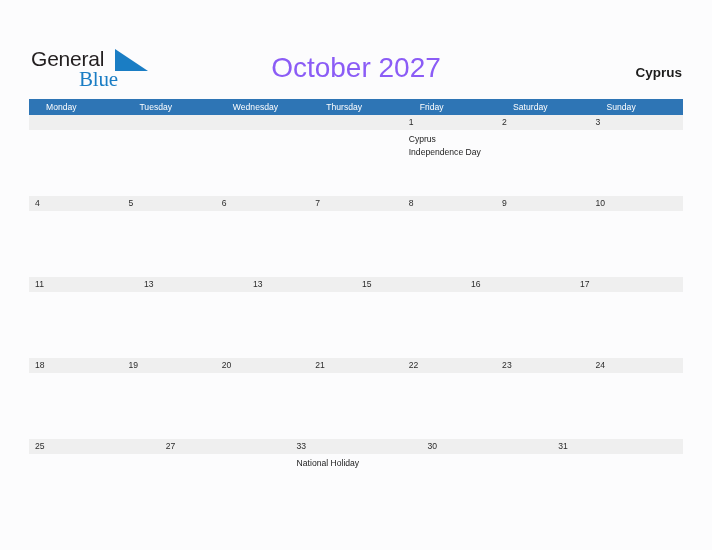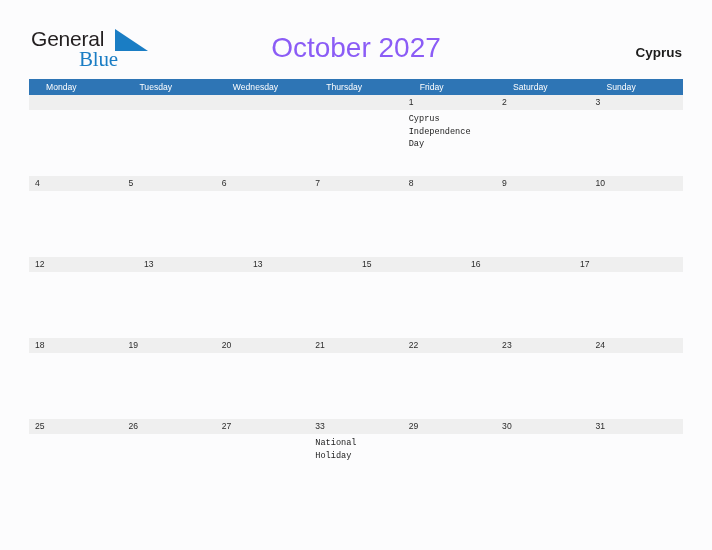--- a/index.html
+++ b/index.html
@@ -12,20 +12,21 @@
     background: #fcfcfd;
     font-family: "Liberation Sans", sans-serif;
     color: #1a1a1a;
     overflow: hidden;
   }
   .page {
     position: relative;
     width: 712px;
     height: 508px;
     box-sizing: border-box;
+    margin-top: 20px;
   }
 
   
   .topbar {
     position: relative;
     height: 52px;
     padding: 22px 29px 0 29px;
     box-sizing: border-box;
   }
   .logo {
@@ -129,21 +130,20 @@
     box-sizing: border-box;
   }
   .day-number {
     font-size: 8.6px;
     line-height: 15px;
     padding-left: 6px;
     color: #2b2b2b;
   }
   .day-events {
     padding: 3px 6px 0 6px;
-    font-family: Liberation Mono, monospace;
   }
   .event {
     font-size: 8.6px;
     line-height: 12.5px;
     color: #1c1c1c;
     word-wrap: break-word;
   }
 </style>
 </head>
 <body>
@@ -265,21 +265,21 @@
           <div class="day-cell">
             <div class="day-number-strip">
               <div class="day-number">10</div>
             </div>
             <div class="day-events"></div>
           </div>
         </div>
         <div class="week-row has-rule">
           <div class="day-cell">
             <div class="day-number-strip">
-              <div class="day-number">12</div>
+              <div class="day-number">11</div>
             </div>
             <div class="day-events"></div>
           </div>
           <div class="day-cell">
             <div class="day-number-strip">
               <div class="day-number">13</div>
             </div>
             <div class="day-events"></div>
           </div>
           <div class="day-cell">
@@ -348,51 +348,39 @@
             <div class="day-number-strip">
               <div class="day-number">24</div>
             </div>
             <div class="day-events"></div>
           </div>
         </div>
         <div class="week-row has-rule">
           <div class="day-cell">
             <div class="day-number-strip">
               <div class="day-number">25</div>
-            </div>
-            <div class="day-events"></div>
-          </div>
-          <div class="day-cell">
-            <div class="day-number-strip">
-              <div class="day-number">26</div>
             </div>
             <div class="day-events"></div>
           </div>
           <div class="day-cell">
             <div class="day-number-strip">
               <div class="day-number">27</div>
             </div>
             <div class="day-events"></div>
           </div>
           <div class="day-cell">
             <div class="day-number-strip">
               <div class="day-number">33</div>
             </div>
             <div class="day-events">
               <div class="event">National Holiday</div>
             </div>
           </div>
           <div class="day-cell">
             <div class="day-number-strip">
-              <div class="day-number">29</div>
-            </div>
-            <div class="day-events"></div>
-          </div>
-          <div class="day-cell">
-            <div class="day-number-strip">
               <div class="day-number">30</div>
             </div>
             <div class="day-events"></div>
           </div>
           <div class="day-cell">
             <div class="day-number-strip">
               <div class="day-number">31</div>
             </div>
             <div class="day-events"></div>
           </div>

